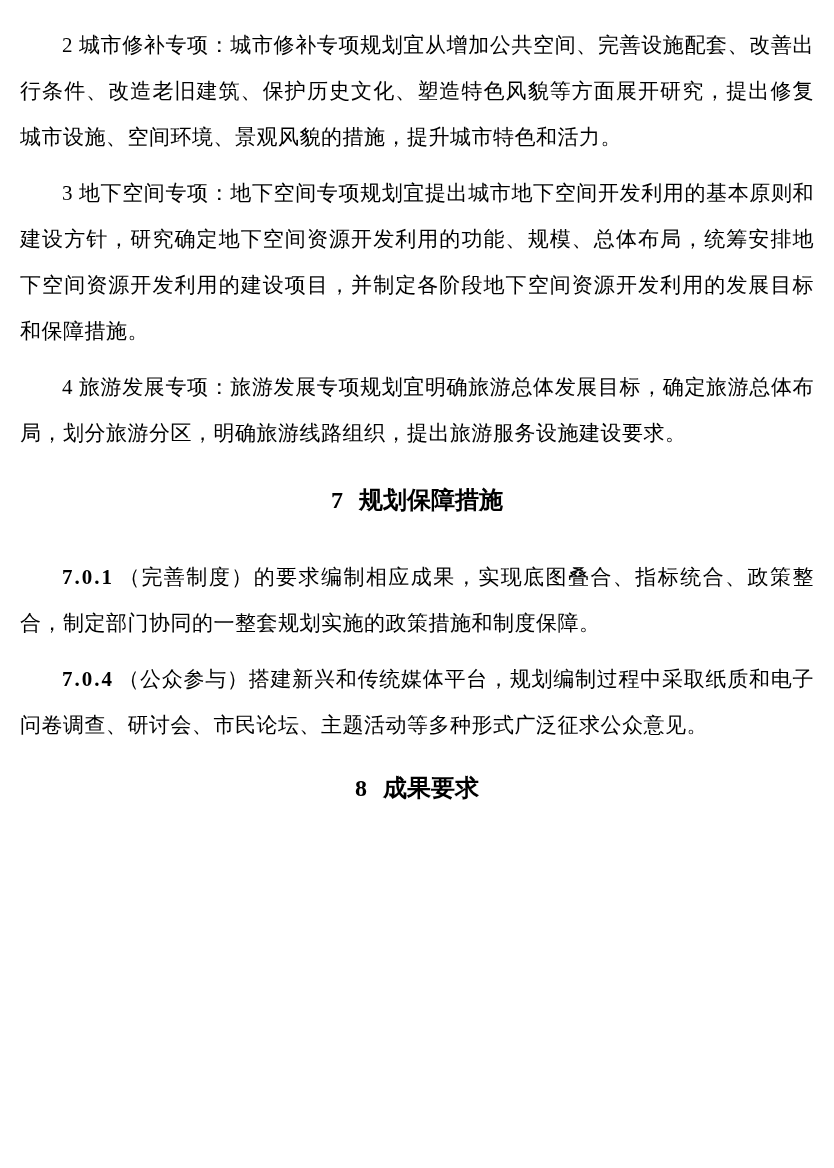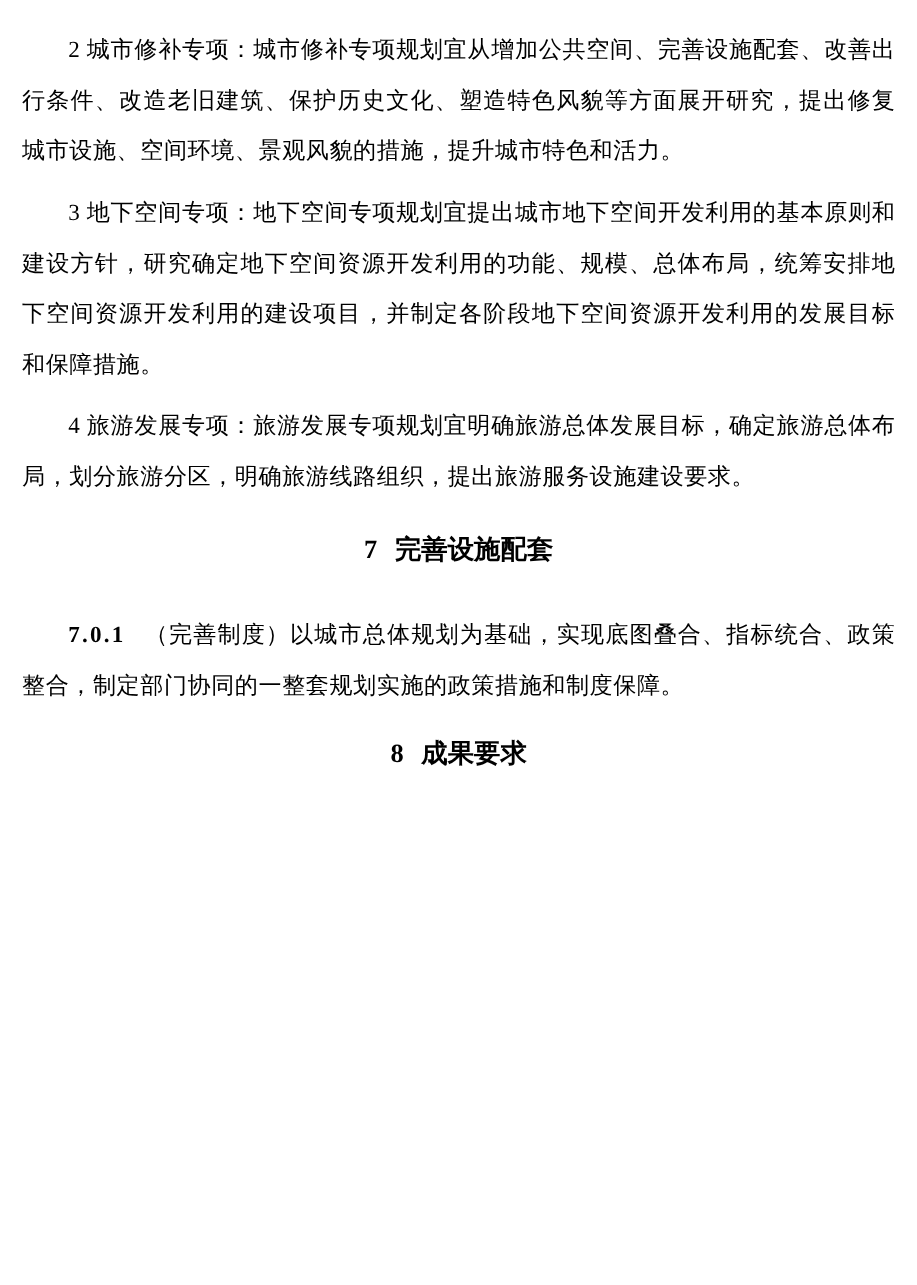--- a/index.html
+++ b/index.html
@@ -24,21 +24,21 @@
     font-size: 21px;
     line-height: 46px;
     text-align: justify;
     text-justify: inter-ideograph;
     text-indent: 42px;
     letter-spacing: 0.5px;
     word-break: break-all;
   }
   .clause-num {
     font-weight: bold;
-    margin-right: 17px;
+    margin-right: 4px;
     letter-spacing: 2px;
   }
   .chapter-heading {
     display: flex;
     justify-content: center;
     align-items: baseline;
     gap: 16px;
     font-size: 24px;
     font-weight: bold;
     line-height: 32px;
@@ -56,28 +56,31 @@
 <div class="page">
 
   <p class="para">2 城市修补专项：城市修补专项规划宜从增加公共空间、完善设施配套、改善出行条件、改造老旧建筑、保护历史文化、塑造特色风貌等方面展开研究，提出修复城市设施、空间环境、景观风貌的措施，提升城市特色和活力。</p>
 
   <p class="para">3 地下空间专项：地下空间专项规划宜提出城市地下空间开发利用的基本原则和建设方针，研究确定地下空间资源开发利用的功能、规模、总体布局，统筹安排地下空间资源开发利用的建设项目，并制定各阶段地下空间资源开发利用的发展目标和保障措施。</p>
 
   <p class="para">4 旅游发展专项：旅游发展专项规划宜明确旅游总体发展目标，确定旅游总体布局，划分旅游分区，明确旅游线路组织，提出旅游服务设施建设要求。</p>
 
   <h2 class="chapter-heading">
     <span>7</span>
-    <span>完善设施配套</span>
+    <span>规划保障措施</span>
   </h2>
 
   <p class="para">
-    <span class="clause-num">7.0.1</span><span>（完善制度）以城市总体规划为基础，实现底图叠合、指标统合、政策整合，制定部门协同的一整套规划实施的政策措施和制度保障。</span>
+    <span class="clause-num">7.0.1</span><span>（完善制度）的要求编制相应成果，实现底图叠合、指标统合、政策整合，制定部门协同的一整套规划实施的政策措施和制度保障。</span>
   </p>
 
 
 
+  <p class="para">
+    <span class="clause-num">7.0.4</span><span>（公众参与）搭建新兴和传统媒体平台，规划编制过程中采取纸质和电子问卷调查、研讨会、市民论坛、主题活动等多种形式广泛征求公众意见。</span>
+  </p>
 
   <h2 class="chapter-heading last">
     <span>8</span>
     <span>成果要求</span>
   </h2>
 
 </div>
 
 </body></html>

